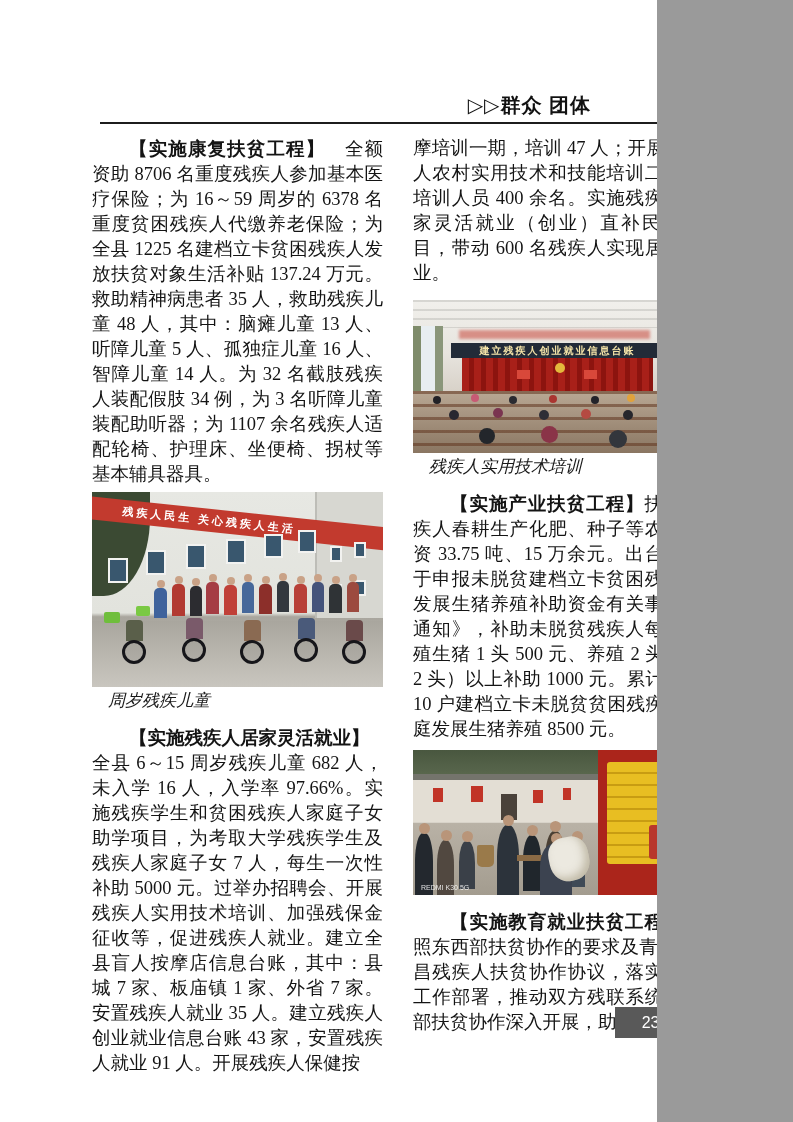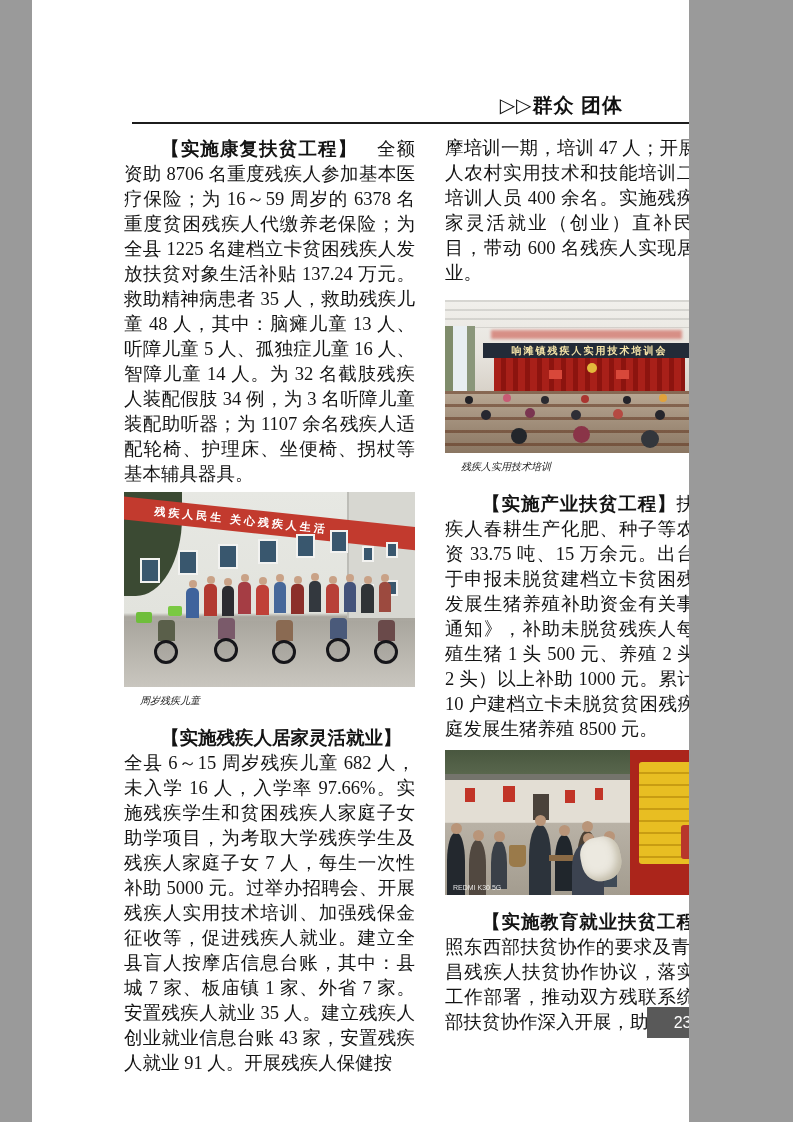--- a/index.html
+++ b/index.html
@@ -1,27 +1,27 @@
 <!DOCTYPE html>
 <html><head>
 <meta charset="utf-8">
 <style>
   html,body{margin:0;padding:0;background:#9a9a9a;}
   .page{position:relative;width:657px;height:1122px;background:#ffffff;overflow:hidden;
-        font-family:"Liberation Serif","DejaVu Serif",serif;color:#141414;margin-left:32px;}
+        font-family:"Liberation Serif","DejaVu Serif",serif;color:#141414;}
   .hdr-label{position:absolute;top:92px;right:66px;font-family:"Liberation Sans","DejaVu Sans",sans-serif;
         font-weight:700;font-size:20px;letter-spacing:1px;color:#111;}
   .hdr-rule{position:absolute;left:100px;top:122px;width:628px;height:2px;background:#1c1c1c;}
   .col{position:absolute;top:136px;}
   .col-left{left:92px;width:291px;}
   .col-right{left:413px;width:289px;}
   p.body-para{margin:0;font-size:18.5px;line-height:25px;text-align:justify;text-justify:inter-ideograph;}
   p.indent{text-indent:2em;}
   .plabel{font-family:"Liberation Sans","DejaVu Sans",sans-serif;font-weight:700;}
-  .caption{margin:4px 0 0 16px;font-size:10px;font-style:italic;line-height:20px;color:#1a1a1a;}
+  .caption{margin:4px 0 0 16px;font-size:17px;font-style:italic;line-height:20px;color:#1a1a1a;}
   .photo{position:relative;overflow:hidden;width:100%;}
   .ph1{height:195px;margin-top:5px;background:linear-gradient(180deg,#e7e8e3 0%,#e2e3dd 62%,#a9a69e 64%,#c6c3bc 100%);}
   .ph2{height:153px;margin-top:14px;background:linear-gradient(180deg,#f1f0ec 0%,#e7e4de 35%,#d9d3ca 58%,#b3a592 100%);}
   .ph3{height:145px;margin-top:8px;background:#d8d3c9;}
   .abs{position:absolute;}
   .w1{position:absolute;background:#39576e;border:2px solid #f2f2f0;box-sizing:border-box;}
   .pp{position:absolute;border-radius:5px 5px 0 0;}
   .pp::before{content:"";position:absolute;top:-8px;left:50%;margin-left:-4px;width:8px;height:8px;border-radius:50%;background:#c9a287;}
   .wc{position:absolute;width:30px;height:44px;}
   .wc .seat{position:absolute;top:0;left:6px;width:17px;height:21px;border-radius:4px 4px 0 0;}
@@ -103,21 +103,21 @@
 
   <div class="col col-right">
 
     <p class="body-para"><span>摩培训一期，培训 47 人；开展残疾人农村实用技术和技能培训二期，培训人员 400 余名。实施残疾人居家灵活就业（创业）直补民生项目，带动 600 名残疾人实现居家就业。</span></p>
 
     <div class="photo ph2">
       <div class="abs" style="left:0;top:0;width:100%;height:28px;background:repeating-linear-gradient(180deg,rgba(175,175,170,0.4) 0 2px,transparent 2px 9px);"></div>
       <div class="abs" style="left:0;top:26px;width:30px;height:72px;background:linear-gradient(90deg,#7f8c6b 0 8px,#e8eef1 8px 22px,#8a967a 22px 30px);"></div>
       <div class="abs" style="right:0;top:24px;width:38px;height:76px;background:linear-gradient(90deg,#8a967a 0 9px,#e8eef1 9px 26px,#7f8c6b 26px 38px);"></div>
       <div class="abs" style="left:16%;top:30px;width:66%;height:9px;background:#c5392c;opacity:0.5;filter:blur(1.5px);"></div>
-      <div class="abs" style="left:13%;top:43px;width:74%;height:15px;background:#222b38;color:#f5e4a8;font-size:10px;line-height:15px;text-align:center;letter-spacing:2px;font-family:'Liberation Sans','DejaVu Sans',sans-serif;font-weight:700;"><span>响滩镇残疾人实用技术培训会</span></div>
+      <div class="abs" style="left:13%;top:43px;width:74%;height:15px;background:#222b38;color:#f5e4a8;font-size:10px;line-height:15px;text-align:center;letter-spacing:2px;font-family:'Liberation Sans','DejaVu Sans',sans-serif;font-weight:700;"><span>建立残疾人创业就业信息台账</span></div>
       <div class="abs" style="left:17%;top:58px;width:66%;height:33px;background:repeating-linear-gradient(90deg,#a82019 0 7px,#8c140f 7px 12px);"></div>
       <div class="abs" style="left:49%;top:63px;width:10px;height:10px;border-radius:50%;background:#e3b93c;"></div>
       <div class="abs" style="left:36%;top:70px;width:13px;height:9px;background:#d8483a;"></div>
       <div class="abs" style="left:59%;top:70px;width:13px;height:9px;background:#d8483a;"></div>
       <div class="abs" style="left:0;top:91px;width:100%;height:62px;background:linear-gradient(180deg,#b9a894 0%,#8a7662 100%);"></div>
       <div class="abs" style="left:0;top:91px;width:100%;height:62px;background:repeating-linear-gradient(180deg,rgba(96,52,30,0.55) 0 3px,transparent 3px 13px);"></div>
       <div class="hd" style="left:20px;top:96px;width:8px;height:8px;background:#212126;"></div>
       <div class="hd" style="left:58px;top:94px;width:8px;height:8px;background:#c75a74;"></div>
       <div class="hd" style="left:96px;top:96px;width:8px;height:8px;background:#2a2a30;"></div>
       <div class="hd" style="left:136px;top:95px;width:8px;height:8px;background:#aa3530;"></div>

